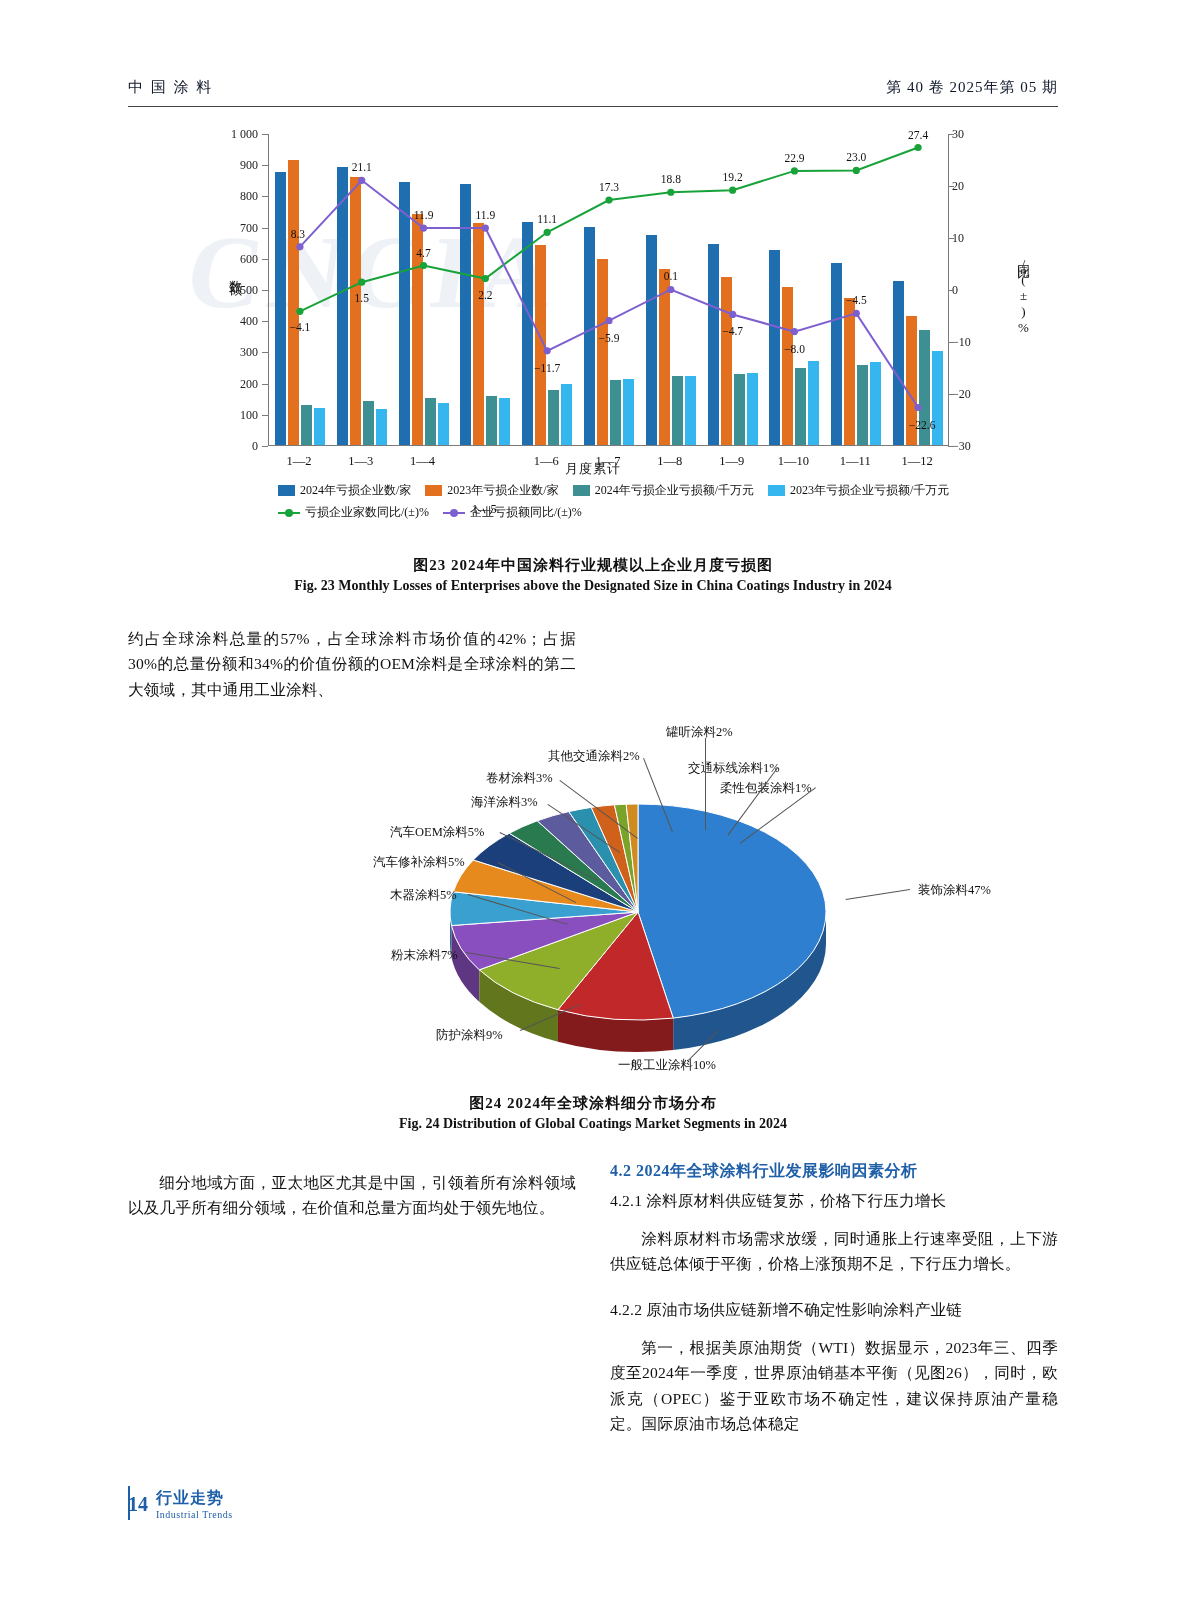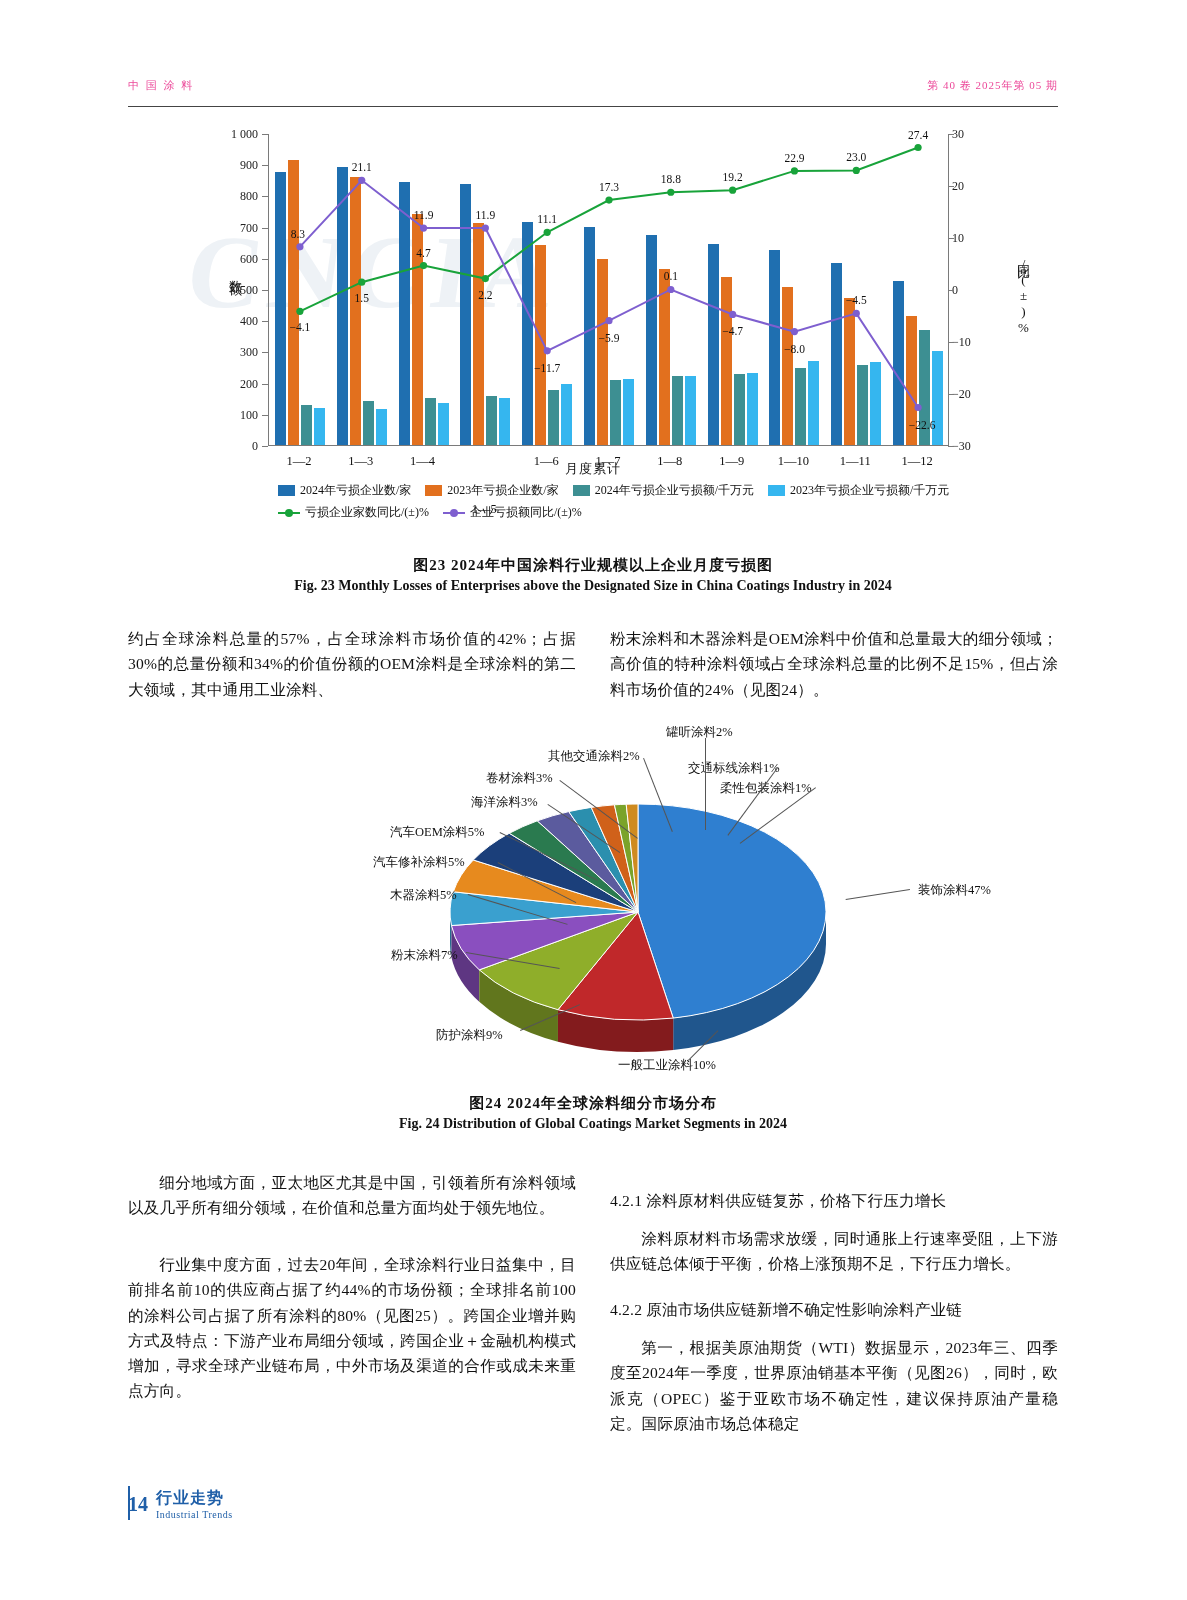--- a/index.html
+++ b/index.html
@@ -10,21 +10,21 @@
     position:relative;
     overflow:hidden;
   }
   .page{
     position:absolute;left:0;top:0;width:1187px;height:1600px;
   }
   
   .header{
     position:absolute;left:128px;top:78px;width:930px;
     display:flex;justify-content:space-between;align-items:flex-end;
-    font-size:11px;color:#ec4899;letter-spacing:2px;
+    font-size:15px;color:#0f172a;letter-spacing:2px;
   }
   .header .right{letter-spacing:1px;}
   .header-rule{
     position:absolute;left:128px;top:106px;width:930px;height:1px;background:#444;
   }
   
   .fig23{
     position:absolute;left:128px;top:122px;width:930px;height:420px;
   }
   .chart-area{
@@ -297,21 +297,20 @@
         </div>
       </div>
   </div>
 
   <div class="fig-cap" style="top:556px;">
     <div class="cn">图23    2024年中国涂料行业规模以上企业月度亏损图</div>
     <div class="en">Fig. 23    Monthly Losses of Enterprises above the Designated Size in China Coatings Industry in 2024</div>
   </div>
 
   <div class="col colL" style="top:626px;">约占全球涂料总量的57%，占全球涂料市场价值的42%；占据30%的总量份额和34%的价值份额的OEM涂料是全球涂料的第二大领域，其中通用工业涂料、</div>
-  <div class="col colR" style="top:626px;">粉末涂料和木器涂料是OEM涂料中价值和总量最大的细分领域；高价值的特种涂料领域占全球涂料总量的比例不足15%，但占涂料市场价值的24%（见图24）。</div>
 
   <div class="fig24">
     <div class="pie-wrap" id="pie24"><svg width="420" height="300">
           <path d="M 398 140 A 188 108 0 0 1 245.22768714211628 246.08702307869837 L 245.22768714211628 278.0870230786984 A 188 108 0 0 0 398 172 Z" fill="rgb(32,86,141)"></path>
           <path d="M 23.482436152878194 153.5359892249449 A 188 108 0 0 1 22 140 L 22 172 A 188 108 0 0 0 23.482436152878194 185.5359892249449 Z" fill="rgb(39,109,141)"></path>
           <path d="M 51.26635000562118 197.86929385773163 A 188 108 0 0 1 23.482436152878194 153.5359892249449 L 23.482436152878194 185.5359892249449 A 188 108 0 0 0 51.26635000562118 229.86929385773163 Z" fill="rgb(94,54,130)"></path>
           <path d="M 129.9534931857664 237.72132166633014 A 188 108 0 0 1 51.26635000562118 197.86929385773163 L 51.26635000562118 229.86929385773163 A 188 108 0 0 0 129.9534931857664 269.72132166633014 Z" fill="rgb(97,118,29)"></path>
           <path d="M 245.22768714211628 246.08702307869837 A 188 108 0 0 1 129.9534931857664 237.72132166633014 L 129.9534931857664 269.72132166633014 A 188 108 0 0 0 245.22768714211628 278.0870230786984 Z" fill="rgb(131,27,29)"></path>
           <path d="M 210 140 L 210 32 A 188 108 0 0 1 245.22768714211628 246.08702307869837 Z" fill="#2f7fd0" stroke="#ffffff" stroke-width="1"></path>
           <path d="M 210 140 L 245.22768714211628 246.08702307869837 A 188 108 0 0 1 129.9534931857664 237.72132166633014 Z" fill="#c0282a" stroke="#ffffff" stroke-width="1"></path>
@@ -356,22 +355,22 @@
       <div class="leader" style="left: 650px; top: 56px; width: 84.4038px; height: 1px; transform: rotate(126.327deg); transform-origin: 0px 0px;"></div>
       <div class="leader" style="left: 688px; top: 76px; width: 94.4034px; height: 1px; transform: rotate(143.616deg); transform-origin: 0px 0px;"></div>
     </div>
 
   <div class="fig-cap" style="top:1094px;">
     <div class="cn">图24    2024年全球涂料细分市场分布</div>
     <div class="en">Fig. 24    Distribution of Global Coatings Market Segments in 2024</div>
   </div>
 
   <div class="col colL indent" style="top:1158px;">细分地域方面，亚太地区尤其是中国，引领着所有涂料领域以及几乎所有细分领域，在价值和总量方面均处于领先地位。</div>
-  <div class="col colL indent" style="top:1240px;">行业集中度方面，过去20年间，全球涂料行业日益集中，目前排名前10的供应商占据了约44%的市场份额；全球排名前100的涂料公司占据了所有涂料的80%（见图25）。跨国企业增并购方式及特点：下游产业布局细分领域，跨国企业＋金融机构模式增加，寻求全球产业链布局，中外市场及渠道的合作或成未来重点方向。</div>
-
+
+  <div class="col colR sec-head" style="top:1158px;">4.2    2024年全球涂料行业发展影响因素分析</div>
   <div class="col colR sub-head" style="top:1188px;">4.2.1    涂料原材料供应链复苏，价格下行压力增长</div>
   <div class="col colR indent" style="top:1214px;">涂料原材料市场需求放缓，同时通胀上行速率受阻，上下游供应链总体倾于平衡，价格上涨预期不足，下行压力增长。</div>
   <div class="col colR sub-head" style="top:1297px;">4.2.2    原油市场供应链新增不确定性影响涂料产业链</div>
   <div class="col colR indent" style="top:1323px;">第一，根据美原油期货（WTI）数据显示，2023年三、四季度至2024年一季度，世界原油销基本平衡（见图26），同时，欧派克（OPEC）鉴于亚欧市场不确定性，建议保持原油产量稳定。国际原油市场总体稳定</div>
 
   <div class="footer">
     <div class="num">14</div>
     <div class="bar"></div>
     <div>
       <div class="t1">行业走势</div>

